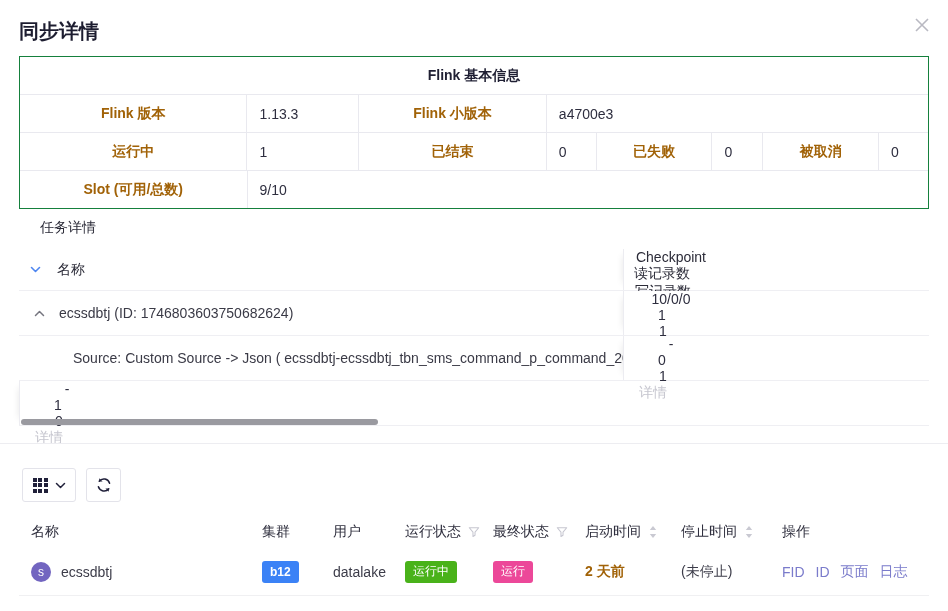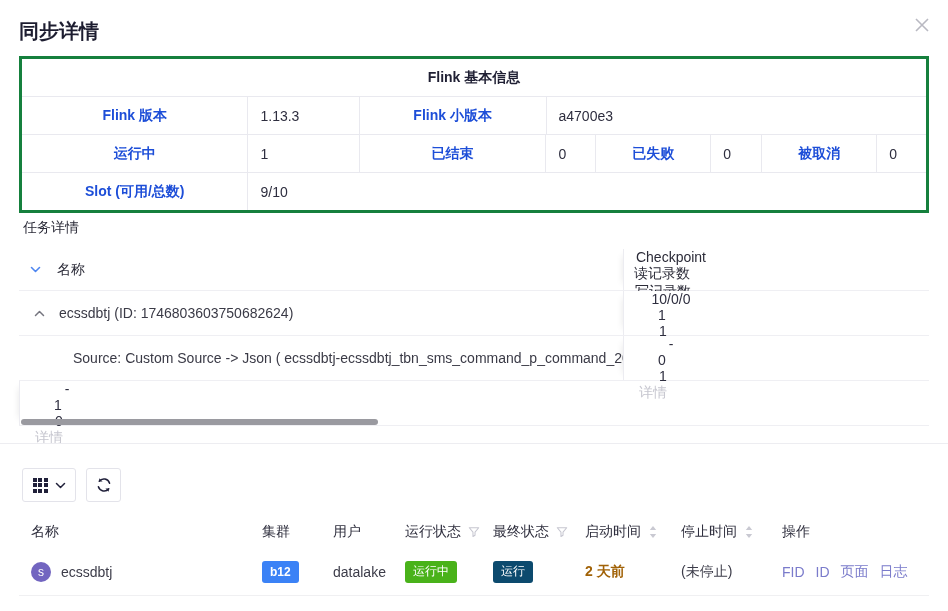--- a/index.html
+++ b/index.html
@@ -9,31 +9,31 @@
     color:#2b2b3a; font-size:14px;
   }
   .stage { position:relative; width:948px; height:611px; background:#fff; overflow:hidden; }
 
   
   .drawer-title { position:absolute; left:19px; top:18px; font-size:20px; font-weight:600; color:#1d1d30; }
   .close-btn { position:absolute; right:17px; top:16px; width:18px; height:18px; cursor:pointer; }
   .close-btn svg { display:block; }
 
   
-  .ftable { position:absolute; left:19px; top:56px; width:910px; border:3px solid #15803d; background:#fff; }
+  .ftable { position:absolute; left:19px; top:56px; width:910px; border:1px solid #15803d; background:#fff; }
   .frow { display:flex; border-top:1px solid #e9e9ef; }
   .frow:first-child { border-top:none; }
   .fcell { height:37px; display:flex; align-items:center; border-right:1px solid #e9e9ef; overflow:hidden; }
   .fcell:last-child { border-right:none; }
-  .fcell.label { justify-content:center; font-weight:700; color:#1d4ed8; }
+  .fcell.label { justify-content:center; font-weight:700; color:#a16207; }
   .fcell.value { padding-left:12px; color:#2e2e3f; }
   .ftitle { height:37px; display:flex; align-items:center; justify-content:center; font-weight:700; color:#1f1f33; }
 
   
-  .section-label { position:absolute; left:23px; top:219px; font-size:14px; color:#2b2b38; }
+  .section-label { position:absolute; left:40px; top:219px; font-size:14px; color:#2b2b38; }
 
   
   .ttable { position:absolute; left:19px; top:249px; width:910px; }
   .trow { display:flex; align-items:stretch; border-bottom:1px solid #efeff3; }
   .trow.head { height:42px; }
   .trow.body { height:45px; }
   .tname { width:604px; display:flex; align-items:center; overflow:hidden; white-space:nowrap; }
   .fixed-cols { width:306px; display:flex; border-left:1px solid #ececf1; background:#fff;
                 box-shadow:-7px 0 7px -7px rgba(0,0,0,0.10);flex-direction:column; }
   .tc { display:flex; align-items:center; justify-content:center; color:#2e2e3f; }
@@ -64,21 +64,21 @@
   .jrow { display:flex; height:48px; border-bottom:1px solid #f0f0f2; }
   .jcell { display:flex; align-items:center; padding-left:12px; }
   .w-name { width:231px; } .w-cluster { width:71px; } .w-user { width:72px; } .w-runstate { width:88px; }
   .w-final { width:92px; } .w-start { width:96px; } .w-stop { width:101px; } .w-action { width:159px; }
 
   .avatar { width:20px; height:20px; border-radius:50%; background:#7265c0; color:#fff; font-size:12px;
             display:flex; align-items:center; justify-content:center; margin-right:10px; flex:0 0 auto; }
   .tag { display:inline-flex; align-items:center; height:22px; padding:0 8px; border-radius:3px; color:#fff; font-size:12px; }
   .tag-cyan { background:#3b82f6; font-weight:700; }
   .tag-green { background:#49b21a; }
-  .tag-cyan-n { background:#0c4a6e; }
+  .tag-cyan-n { background:#ec4899; }
   .bold-cell { font-weight:700; color:#a16207; }
   .links { display:flex; gap:11px; }
   .links span { color:#7a7bcb; cursor:pointer; }
   .muted { color:#3c3c49; }
 </style>
 </head>
 <body>
 
 <div class="stage">
 

